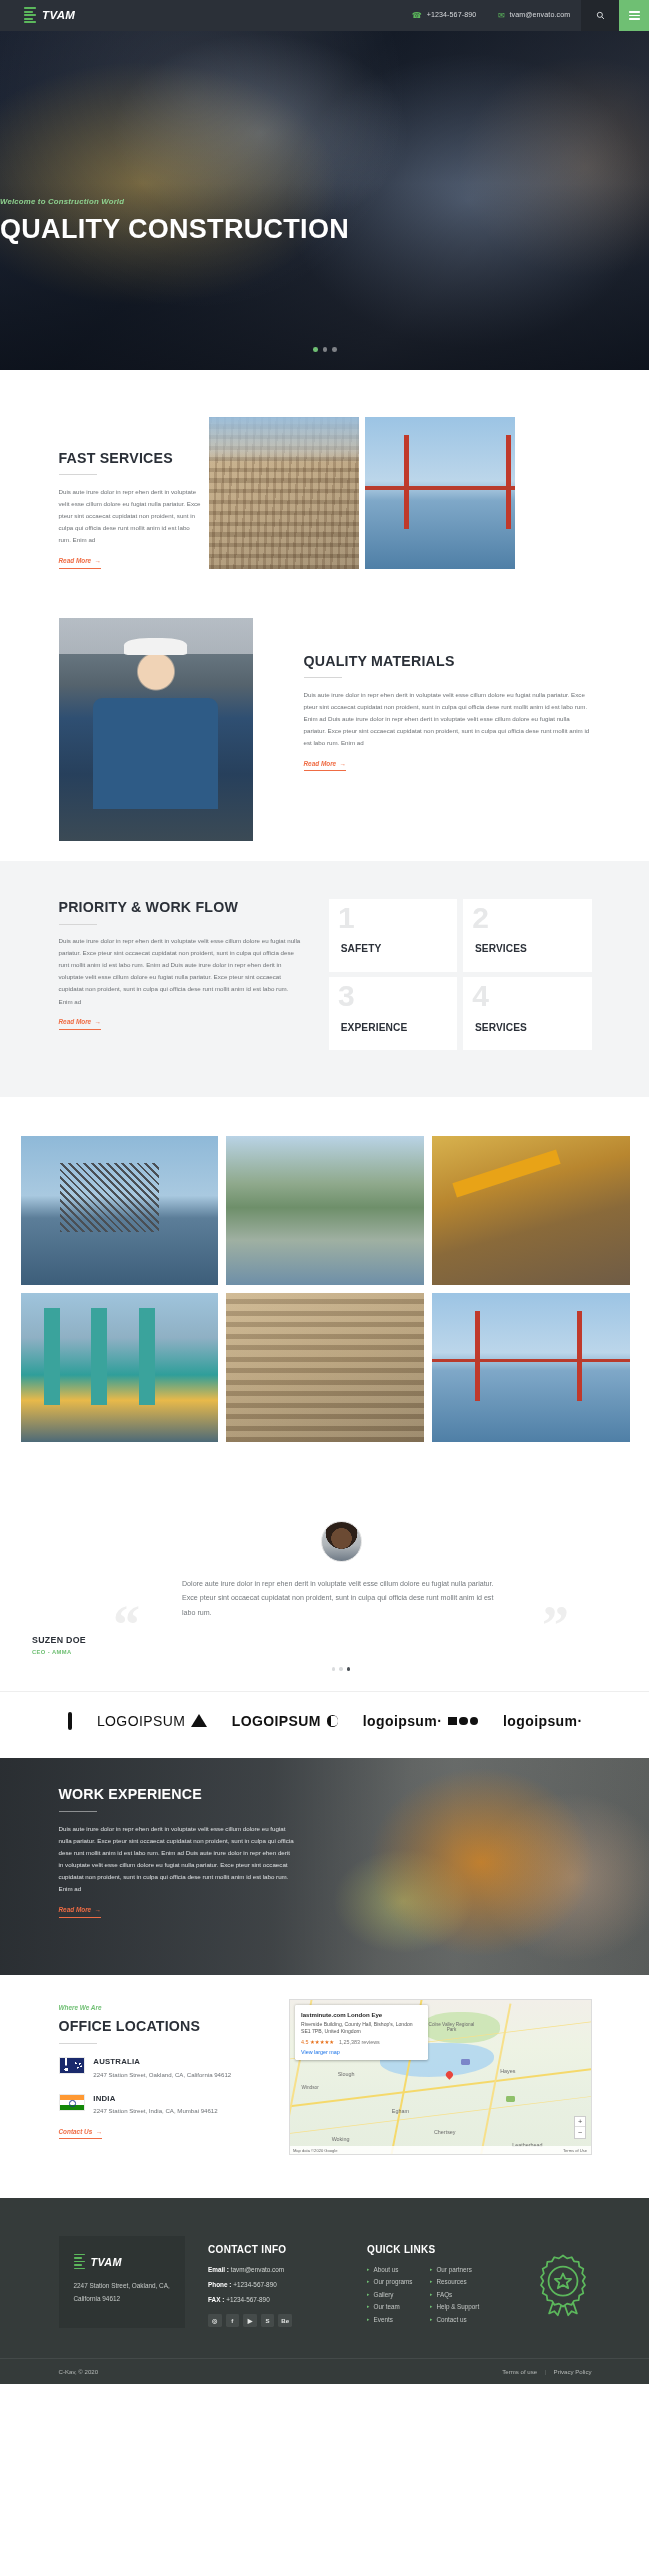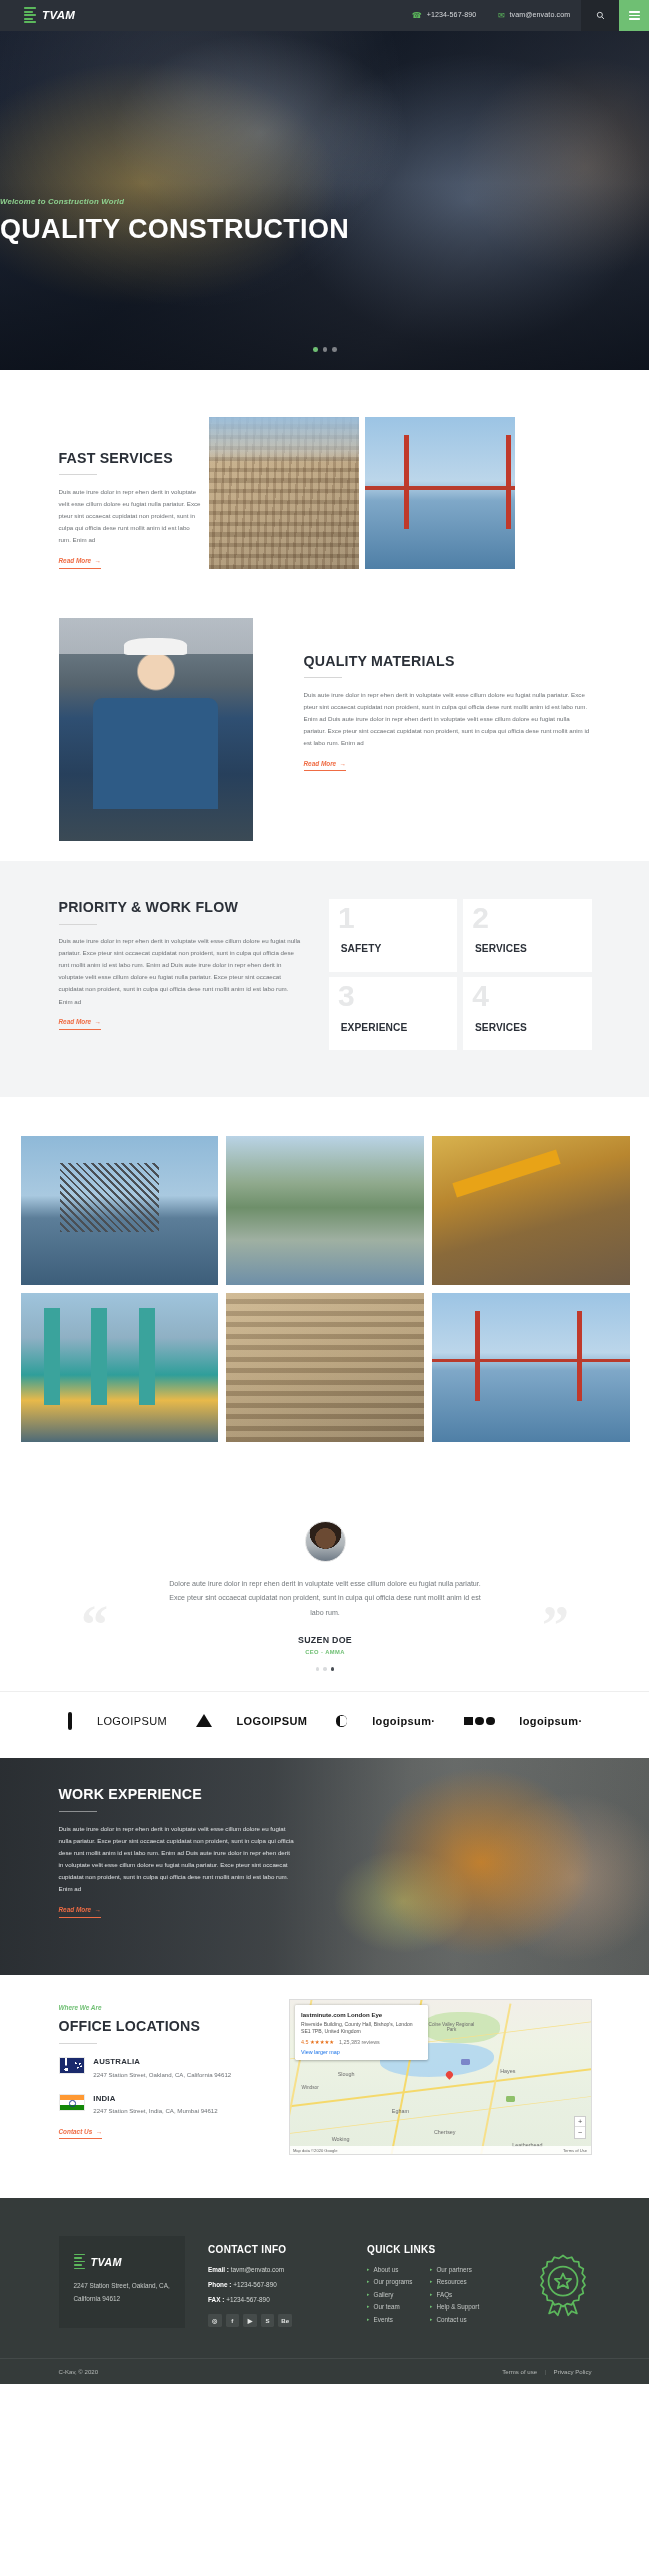--- a/index.html
+++ b/index.html
@@ -267,21 +267,21 @@
   .g3 { background: linear-gradient(165deg, #d8b24e 0%, #b8862f 35%, #8a6a3a 60%, #6f5c46 100%); position:relative;}
   .g3::after{content:"";position:absolute;left:10%;top:20%;width:55%;height:10%;background:#e8a317;transform:rotate(-18deg);}
   .g4 { background: linear-gradient(180deg, #9fc4dc 0%, #8fb0c4 30%, #2f9e9a 55%, #e8b94a 72%, #4d6a78 100%); position:relative;}
   .g4::after{content:"";position:absolute;left:12%;top:10%;width:8%;height:65%;background:#3aa39c;box-shadow:47px 0 0 #3aa39c,95px 0 0 #3aa39c;}
   .g5 { background: repeating-linear-gradient(0deg, rgba(90,70,50,0.25) 0 4.7px, rgba(225,205,175,0.22) 4.7px 11.5px), linear-gradient(160deg,#cdb790 0%, #b09a74 50%, #8b7a5d 100%); }
   .g6 { background: linear-gradient(180deg, #9cc4e4 0%, #bcd6ea 40%, #7fa8c8 52%, #4f7fa6 100%); position:relative;}
   .g6::before{content:"";position:absolute;left:22%;top:12%;width:4.7px;height:60%;background:#c0392b;box-shadow:102px 0 0 #c0392b;}
   .g6::after{content:"";position:absolute;left:0;right:0;top:44%;height:3.4px;background:#b93b2c;}
 
   
-  .testi { padding: 38px 0 20.3px; position: relative; text-align: center; }
+  .testi { padding: 38px 0 20.3px; position: relative; text-align: left; margin-left: 32px; }
   .avatar {
     width: 41px; height: 41px; border-radius: 50%;
     margin: 0 auto 15px;
     background:
       radial-gradient(circle at 50% 42%, #6b4a33 0 34%, transparent 35%),
       radial-gradient(circle at 50% 28%, #2c2019 0 46%, transparent 47%),
       linear-gradient(180deg, #cfd3d6 0%, #aeb4b8 60%, #6f7a86 100%);
     border: 0.7px solid #e4e4e4;
   }
   .quote-mark {
@@ -306,21 +306,21 @@
   }
   .testi-role { margin-top: 4.1px; font-size: 5.8px; color: #6fbf73; font-weight: bold; letter-spacing: 0.4px; }
   .testi-dots { margin-top: 12.2px; display: flex; gap: 4.1px; justify-content: center; }
   .testi-dots b { width: 3.4px; height: 3.4px; border-radius: 50%; background: #d9dbdd; display: block; }
   .testi-dots b.on { background: #4a4f55; }
 
   
   .clients-band { padding: 20.3px 0 28.4px; border-top: 0.7px solid #eeeeee; }
   .clients { width: 515px; margin: 0 auto; display: flex; justify-content: space-between; align-items: center; }
   .client { display: flex; align-items: center; gap: 4.7px; color: #111; }
-  .client .cname { font-size: 11px; letter-spacing: 0.4px; font-weight: 300; padding-left: 20px; }
+  .client .cname { font-size: 14px; letter-spacing: 0.4px; font-weight: 300; padding-left: 20px; }
   .client .cname.bold { font-weight: bold; }
   .glyph { display: flex; align-items: center; }
   .g-spike { width: 4.7px; height: 17.6px; background: #111; border-radius: 2.7px; }
   .g-mtn { width: 0;height:0;border-left:8.8px solid transparent;border-right:8.8px solid transparent;border-bottom:13.5px solid #111; }
   .g-moon { width: 11.5px; height: 11.5px; border-radius: 50%; background: #111; position: relative; }
   .g-moon::after { content:""; position:absolute; left:4.1px; top:0.7px; width:7.4px; height:10.2px; background:#fff; border-radius: 0 50% 50% 0; }
   .g-shapes { display: flex; gap: 2px; align-items: center; }
   .g-shapes .sq { width: 8.8px; height: 8.8px; background: #111; }
   .g-shapes .ci { width: 8.8px; height: 8.8px; background: #111; border-radius: 50%; }
 

